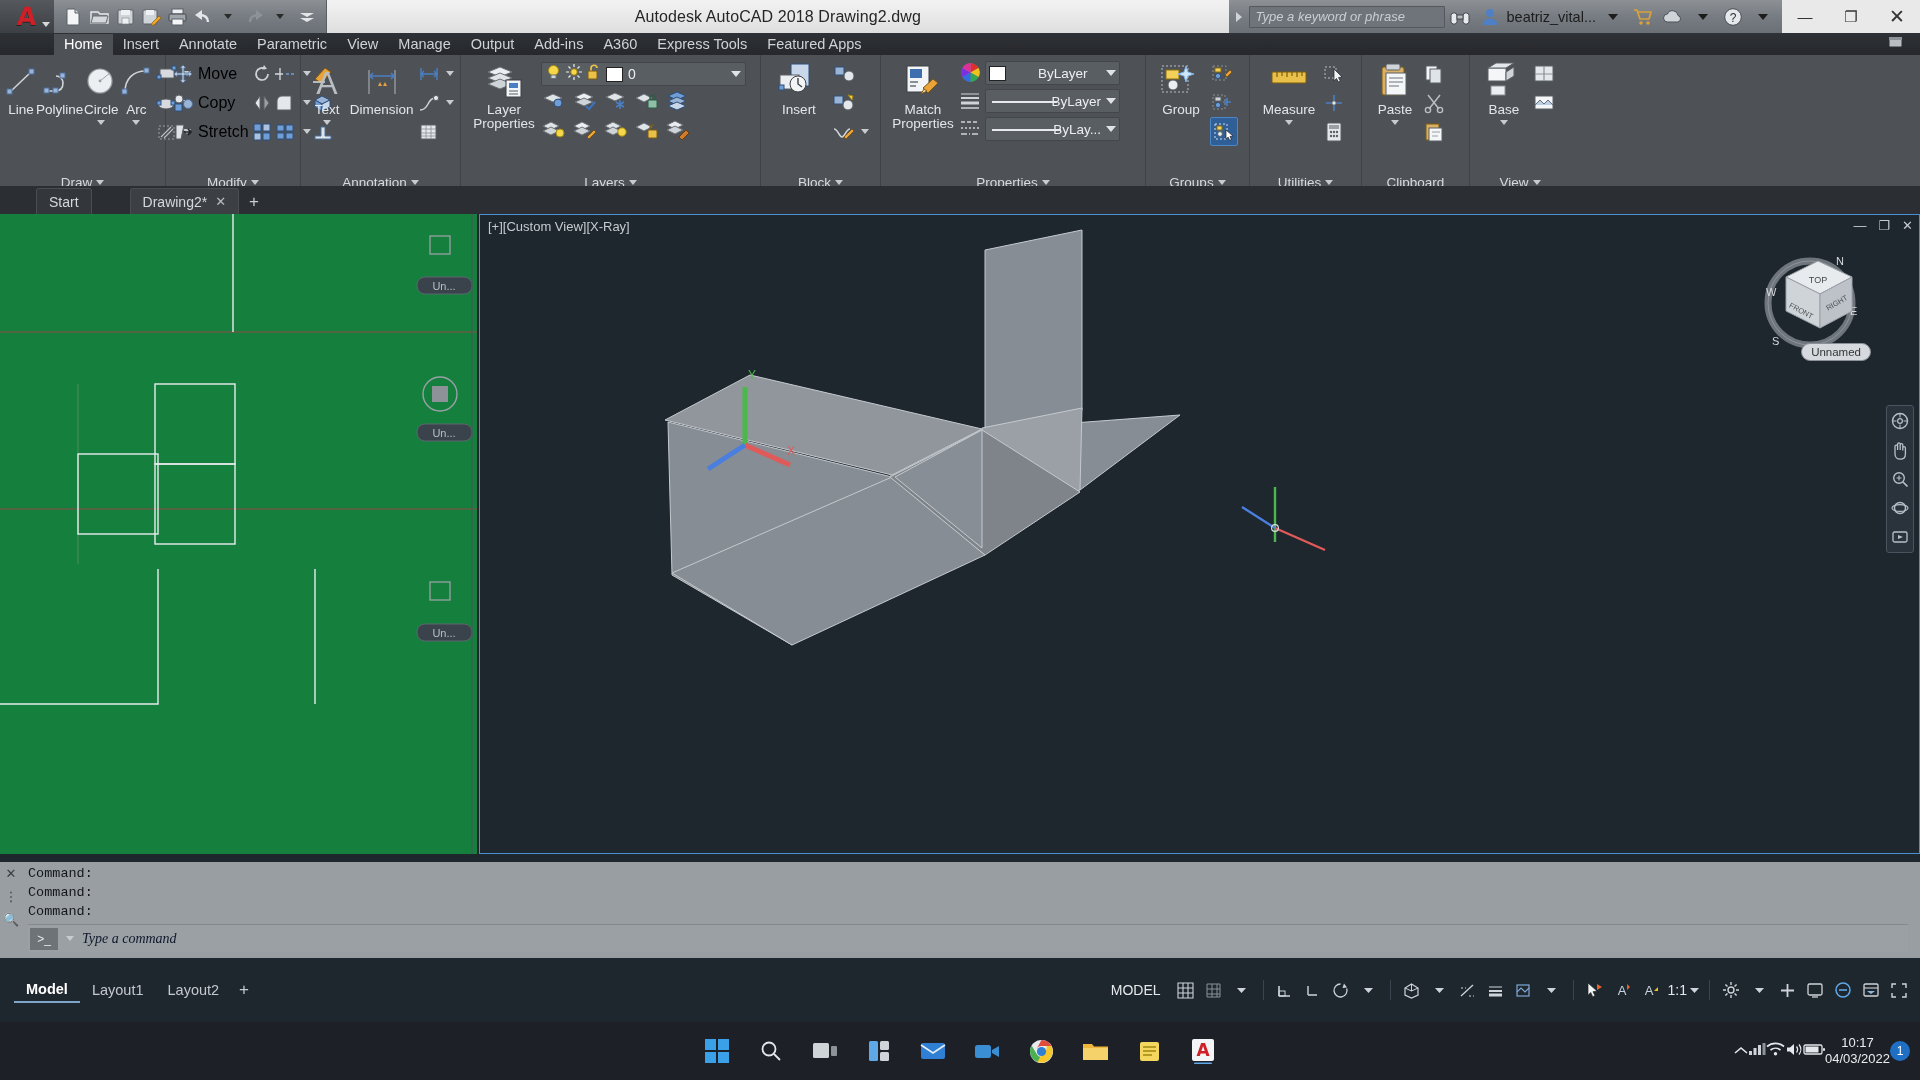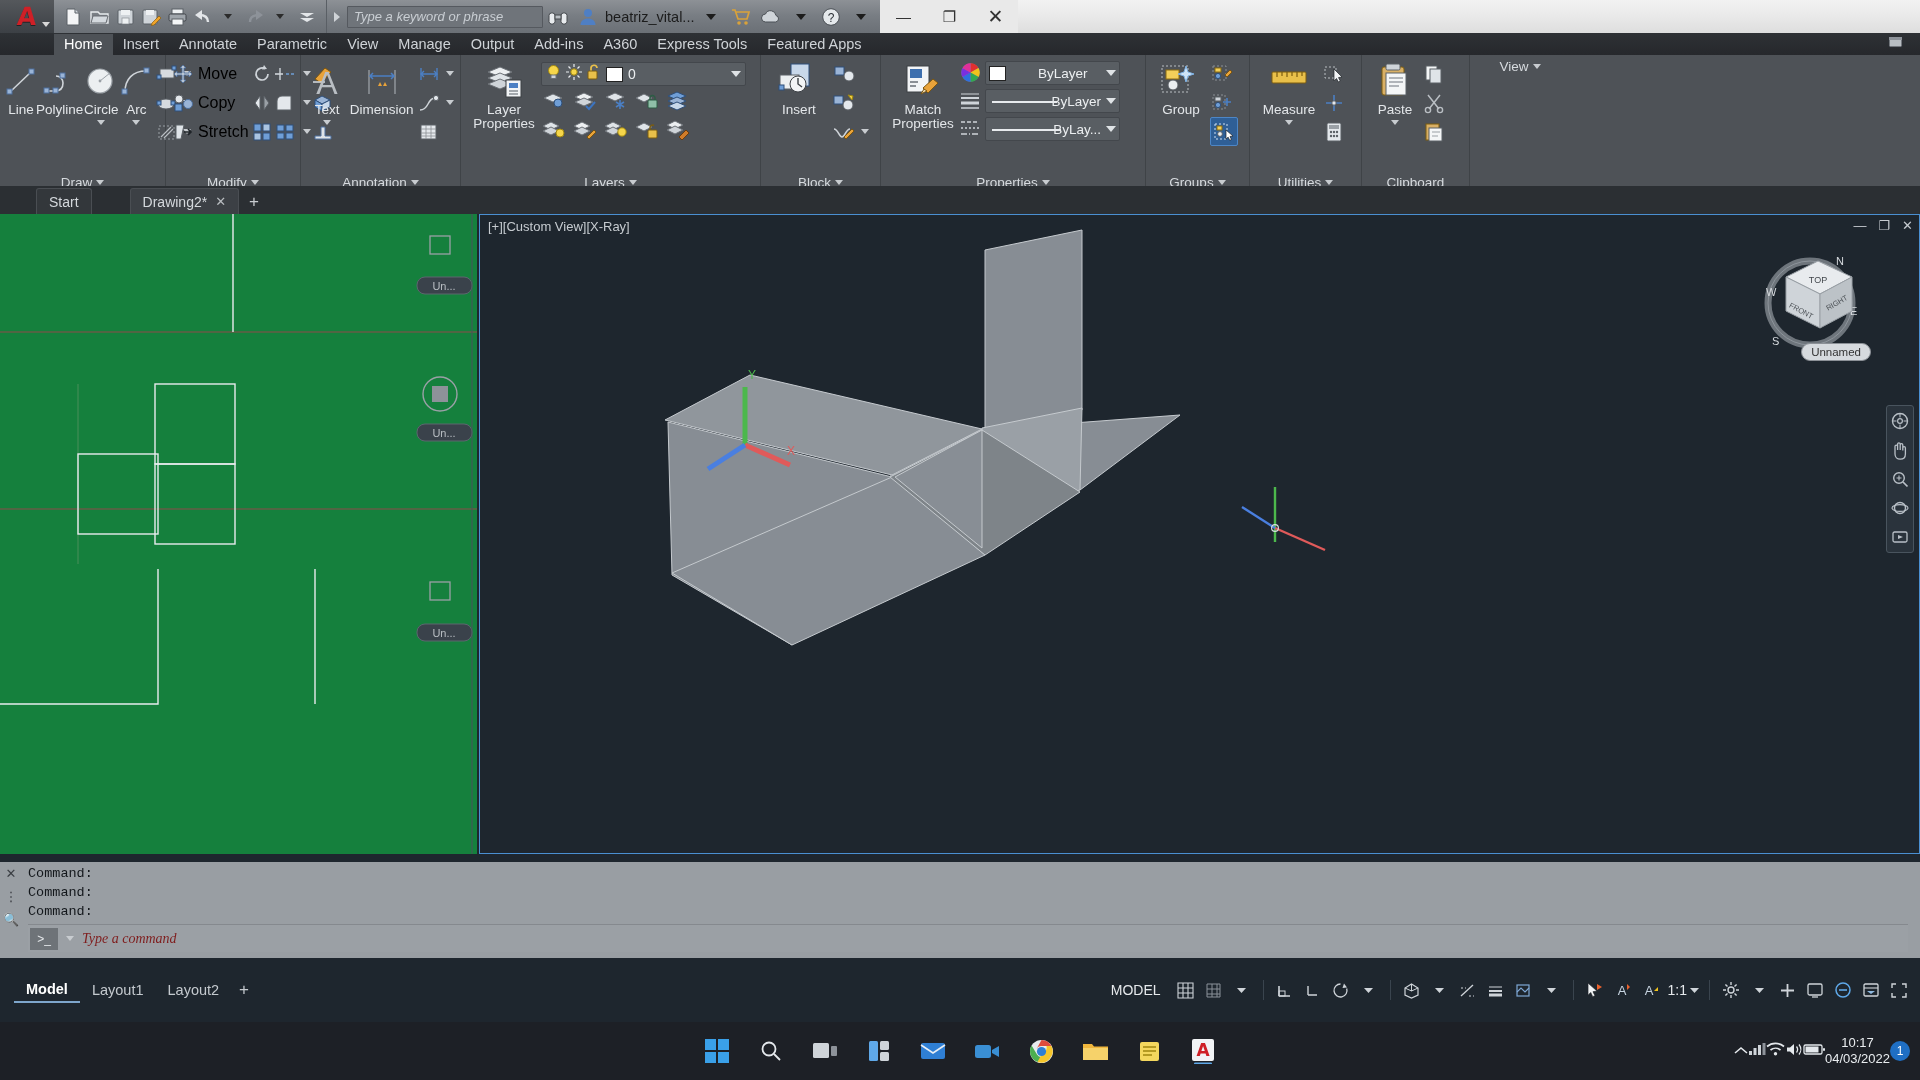--- a/index.html
+++ b/index.html
@@ -162,21 +162,21 @@
   
   .cmdzone { position:absolute; left:0; top:862px; width:1920px; height:96px; background:#999ea3; }
   .cmdhist { position:absolute; left:28px; top:2px; width:1892px; height:58px;
      font-family:"Liberation Mono", monospace; font-size:13.5px; color:#13171b; line-height:19px; }
   .cmdgrip { position:absolute; left:4px; top:4px; width:14px; height:60px;
      display:flex;flex-direction:column;align-items:center;gap:8px;color:#3a3e43;font-size:13px;}
   .cmdinputrow { position:absolute; left:28px; top:62px; width:1880px; height:28px;
      background:#9ba0a5; display:flex; align-items:center; gap:8px; border-top:1px solid #85898e;}
   .cmdprompt { width:28px;height:22px;display:flex;align-items:center;justify-content:center;
      background:#6e7378; color:#e6e9ec; font-size:12px; margin-left:2px;}
-  .cmdplace { font-size:14px; color:#7f1d1d; font-style:italic; font-family:"Liberation Serif", serif;}
+  .cmdplace { font-size:14px; color:#0f172a; font-style:italic; font-family:"Liberation Serif", serif;}
 
   
   .statusbar { position:absolute; left:0; top:958px; width:1920px; height:64px; background:#1e262e;
      display:flex; align-items:center; }
   .layouttabs { display:flex; align-items:center; gap:0; padding-left:14px; }
   .ltab { font-size:14.5px; color:#c4c9ce; padding:4px 12px; }
   .ltab.active { color:#ffffff; font-weight:bold; border-bottom:2px solid #7ea6cc;}
   .lplus { color:#c4c9ce; font-size:17px; padding:0 8px; }
   .statright { margin-left:auto; display:flex; align-items:center; gap:6px; padding-right:10px; }
   .modelchip { font-size:14px;color:#e6e9ec; padding:2px 8px; }
@@ -268,20 +268,21 @@
           <i class="mini-caret"></i>
         </div>
       <div class="qbtn">
         <svg width="18" height="16" viewBox="0 0 18 16">
             <path d="M2 4h14l-7 4z" fill="#e3e6e9"></path>
             <path d="M2 9h14l-7 4z" fill="#e3e6e9"></path>
           </svg>
       </div>
     </div>
 
+    <div class="titletext">Autodesk AutoCAD 2018   Drawing2.dwg</div>
 
     <div class="searchwrap">
       <div class="search-arrow">
           <i></i>
         </div>
       <div class="searchbox" title="Type a keyword or phrase">Type a keyword or phrase</div>
     </div>
 
     <div class="tbright">
       <div class="tbicon">
@@ -932,20 +933,48 @@
                 </svg>
             </div>
           </div>
         </div>
         <div class="panel-title">
           <span>Clipboard</span>
         </div>
       </div>
 
       <div class="panel" style="width:100px;border-right:none">
+        <div class="panel-body">
+          <div class="bigbtn" style="width:56px">
+            <div class="ic">
+              <svg width="42" height="40" viewBox="0 0 42 40">
+                  <rect x="5" y="6" width="18" height="13" fill="#f4f6f7" stroke="#5b6066"></rect>
+                  <path d="M23 19l8-5v-9l-8 5z" fill="#cfd4d9" stroke="#5b6066"></path>
+                  <path d="M5 6l8-5h18l-8 5z" fill="#e4e8ec" stroke="#5b6066"></path>
+                  <rect x="8" y="24" width="14" height="9" fill="#eceff1" stroke="#8b9096"></rect>
+                </svg>
+            </div>
+            <div class="lb">Base</div>
+            <i class="dc"></i>
+          </div>
+          <div class="col3">
+            <div class="smrow">
+              <svg width="24" height="22" viewBox="0 0 24 22">
+                  <rect x="3" y="3" width="18" height="15" fill="#e4e8ec" stroke="#5b6066"></rect>
+                  <path d="M12 3v15M3 11h18" stroke="#8b9096" stroke-width="1.2"></path>
+                </svg>
+            </div>
+            <div class="smrow">
+              <svg width="24" height="22" viewBox="0 0 24 22">
+                  <rect x="3" y="4" width="18" height="13" fill="#f4f6f7" stroke="#5b6066"></rect>
+                  <path d="M3 13l5-5 4 4 4-4 5 5" fill="#b9cfe6" stroke="#5b6066" stroke-width=".9"></path>
+                </svg>
+            </div>
+          </div>
+        </div>
         <div class="panel-title">
           <span>View</span>
           <i class="pc"></i>
         </div>
       </div>
 
     </div>
   </div>
 
   <div class="doctabs">

